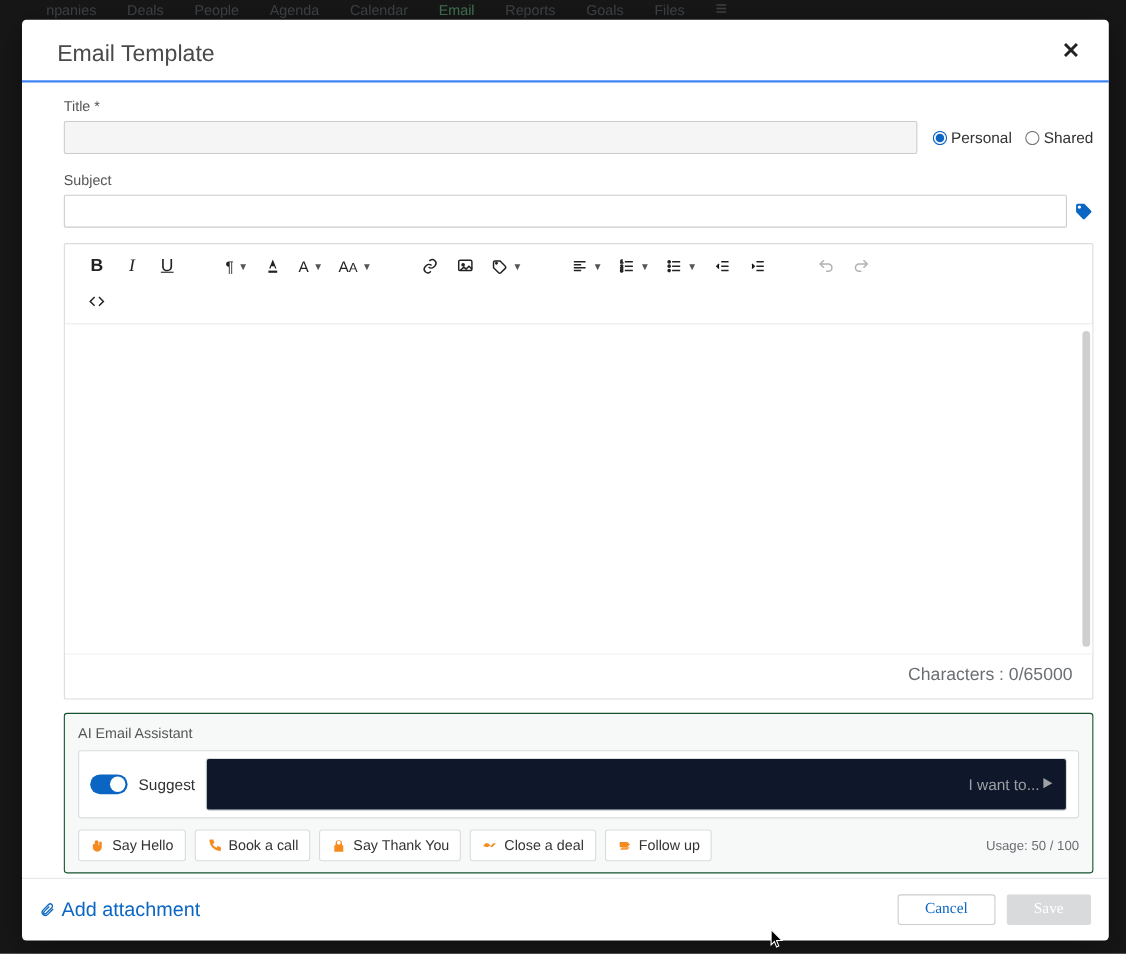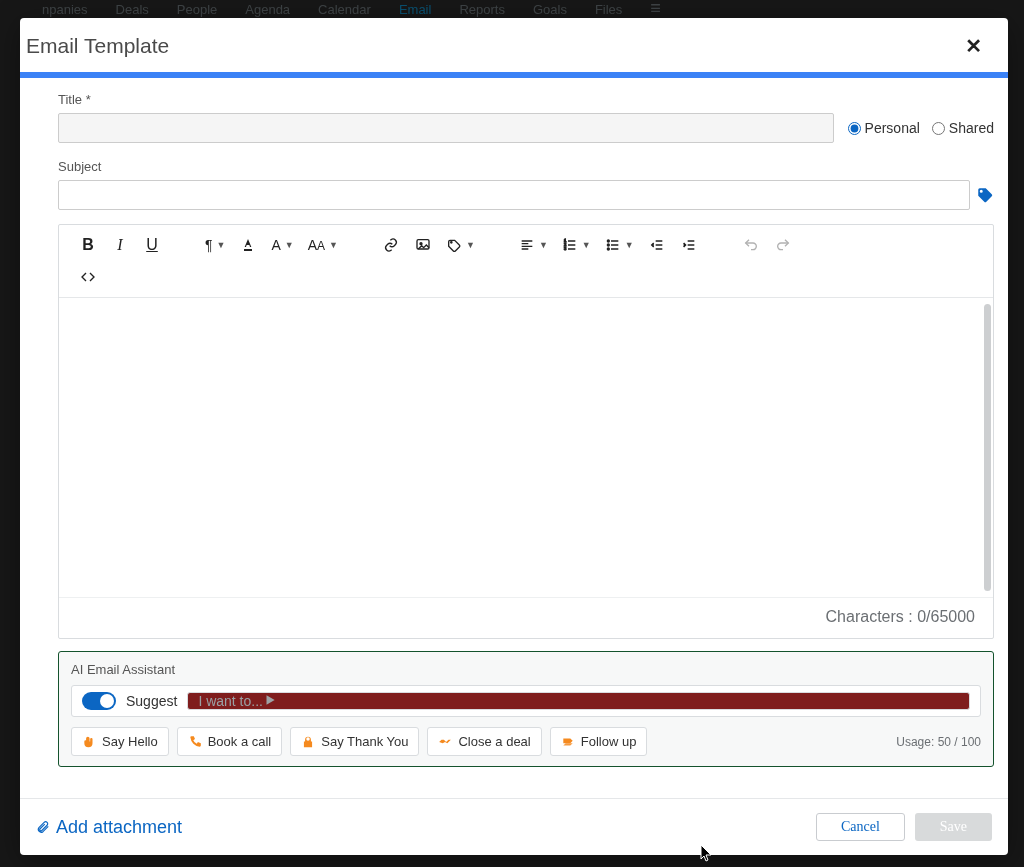--- a/index.html
+++ b/index.html
@@ -7,40 +7,40 @@
   body { background: #2b2b2b; position: relative; }
 
   
   .bg-nav {
     position: absolute; top: 2px; left: 0; right: 12px; height: 18px;
     display: flex; gap: 28px; padding-left: 42px;
     color: #7f8a8f; font-size: 13px; align-items: flex-start;
     user-select: none;
   }
   .bg-nav span { opacity: .85; }
-  .bg-nav .active { color: #0ea5e9; }
+  .bg-nav .active { color: #86efac; }
   .bg-nav .more { font-size: 18px; line-height: 12px; }
 
   
   .modal-mask {
     position: absolute; inset: 0;
     background: rgba(0,0,0,.45);
   }
   .modal {
     position: absolute;
     top: 18px; left: 20px; right: 16px; bottom: 12px;
     background: #fff;
     border-radius: 4px;
     display: flex; flex-direction: column;
     box-shadow: 0 6px 30px rgba(0,0,0,.35);
   }
   .modal-header {
-    padding: 14px 20px 12px 6px;
-    border-bottom: 6px solid #3b82f6;
-    display: flex; align-items: center; justify-content: space-between;
+    padding: 14px 20px 12px 32px;
+    border-bottom: 2px solid #3b82f6;
+    display: flex; align-items: flex-end; justify-content: space-between;
   }
   .modal-title { font-size: 21px; font-weight: 400; color: #4a4a4a; }
   .close-x { font-size: 20px; font-weight: 900; color: #222; cursor: pointer; padding: 2px 6px; }
 
   .modal-body { padding: 14px 14px 0 14px; flex: 1; overflow: auto; margin-left: 24px; }
 
   .field-label { font-size: 13px; color: #555; margin-bottom: 6px; display: block; }
   .row-title { display: flex; align-items: center; gap: 14px; margin-bottom: 16px; }
   .row-title input[type=text] {
     flex: 1; height: 30px; border: 1px solid #ccc; background: #f5f5f5;
@@ -111,24 +111,24 @@
   .toggle {
     width: 34px; height: 18px; background: #0b66c3; border-radius: 10px;
     position: relative; cursor: pointer; flex: 0 0 auto;
   }
   .toggle::after {
     content: ""; position: absolute; right: 2px; top: 2px;
     width: 14px; height: 14px; background: #fff; border-radius: 50%;
   }
   .ai-suggest { font-size: 14px; color: #333; }
   .ai-input {
-    flex: 1; height: 18px; border: 1px solid #d9dcdf; border-radius: 3px;
+    flex: 1; height: 48px; border: 1px solid #d9dcdf; border-radius: 3px;
     padding: 4px 10px; font-size: 14px; color: #888;
-    display: flex; align-items: center; justify-content: flex-start;
-    background: #7f1d1d;
+    display: flex; align-items: center; justify-content: flex-end;
+    background: #0f172a;
   }
   .ai-play { color: #9ea2a5; cursor: pointer; }
 
   .ai-bottom { display: flex; align-items: center; justify-content: space-between; margin-top: 10px; }
   .ai-chips { display: flex; gap: 8px; flex-wrap: wrap; }
   .chip {
     display: inline-flex; align-items: flex-end; gap: 6px;
     border: 1px solid #d9dcdf; background: #fff;
     border-radius: 3px; padding: 6px 10px; font-size: 13px; color: #333;
     cursor: pointer;

